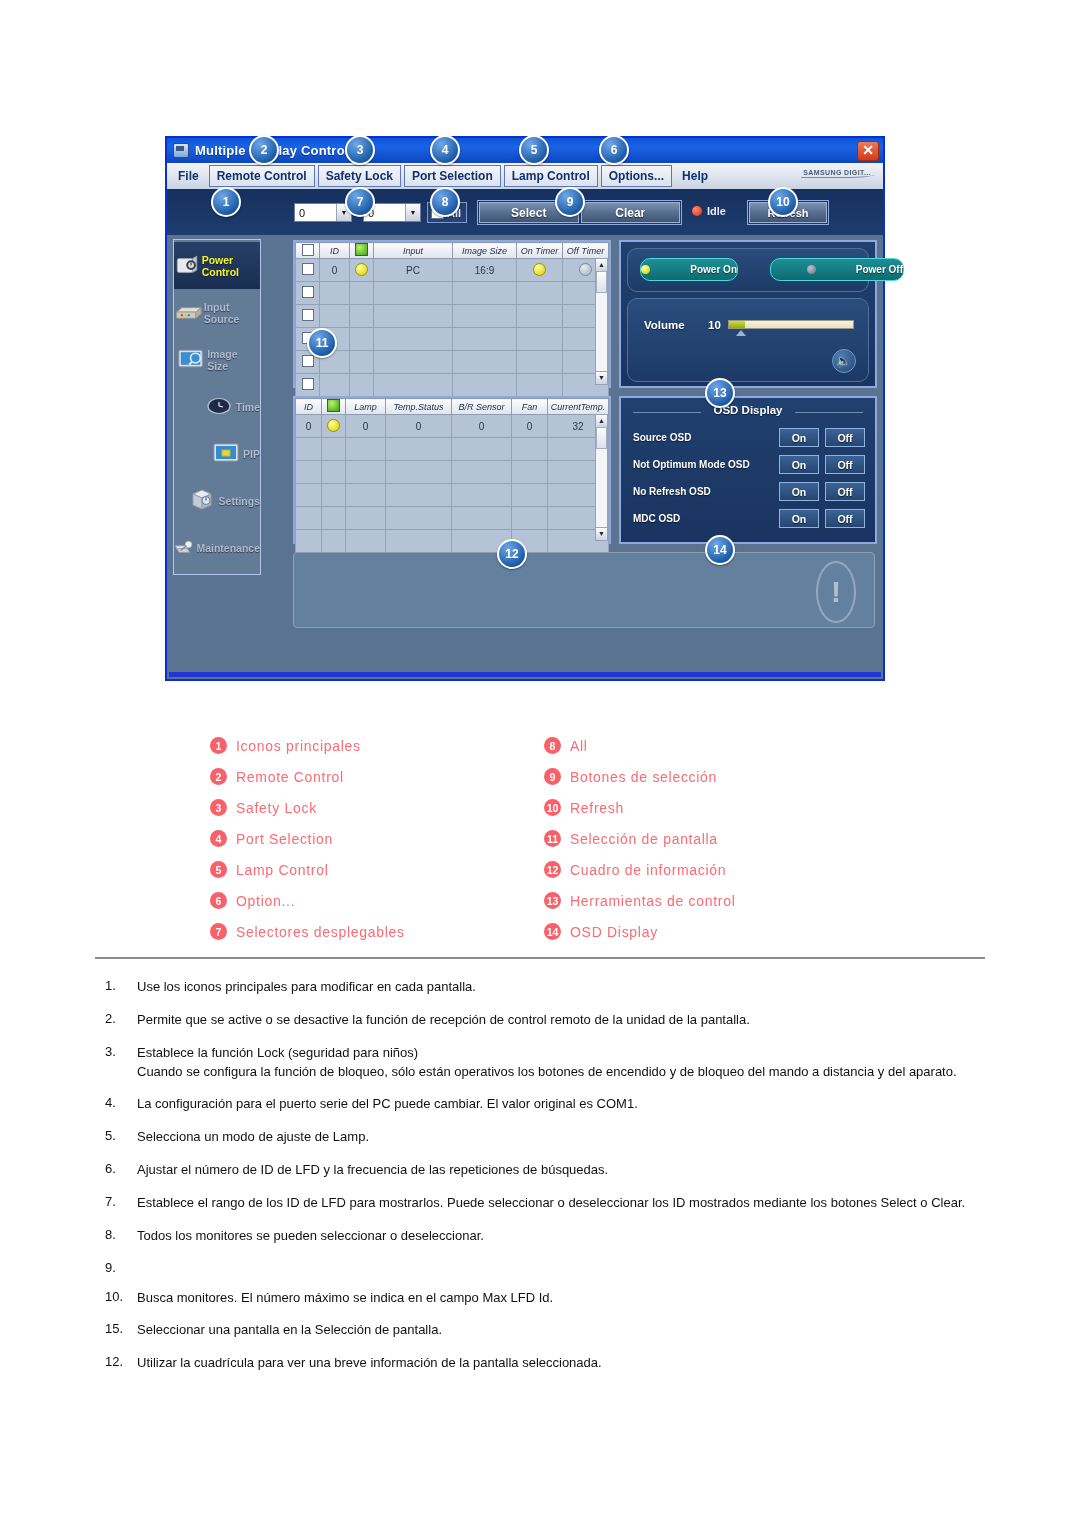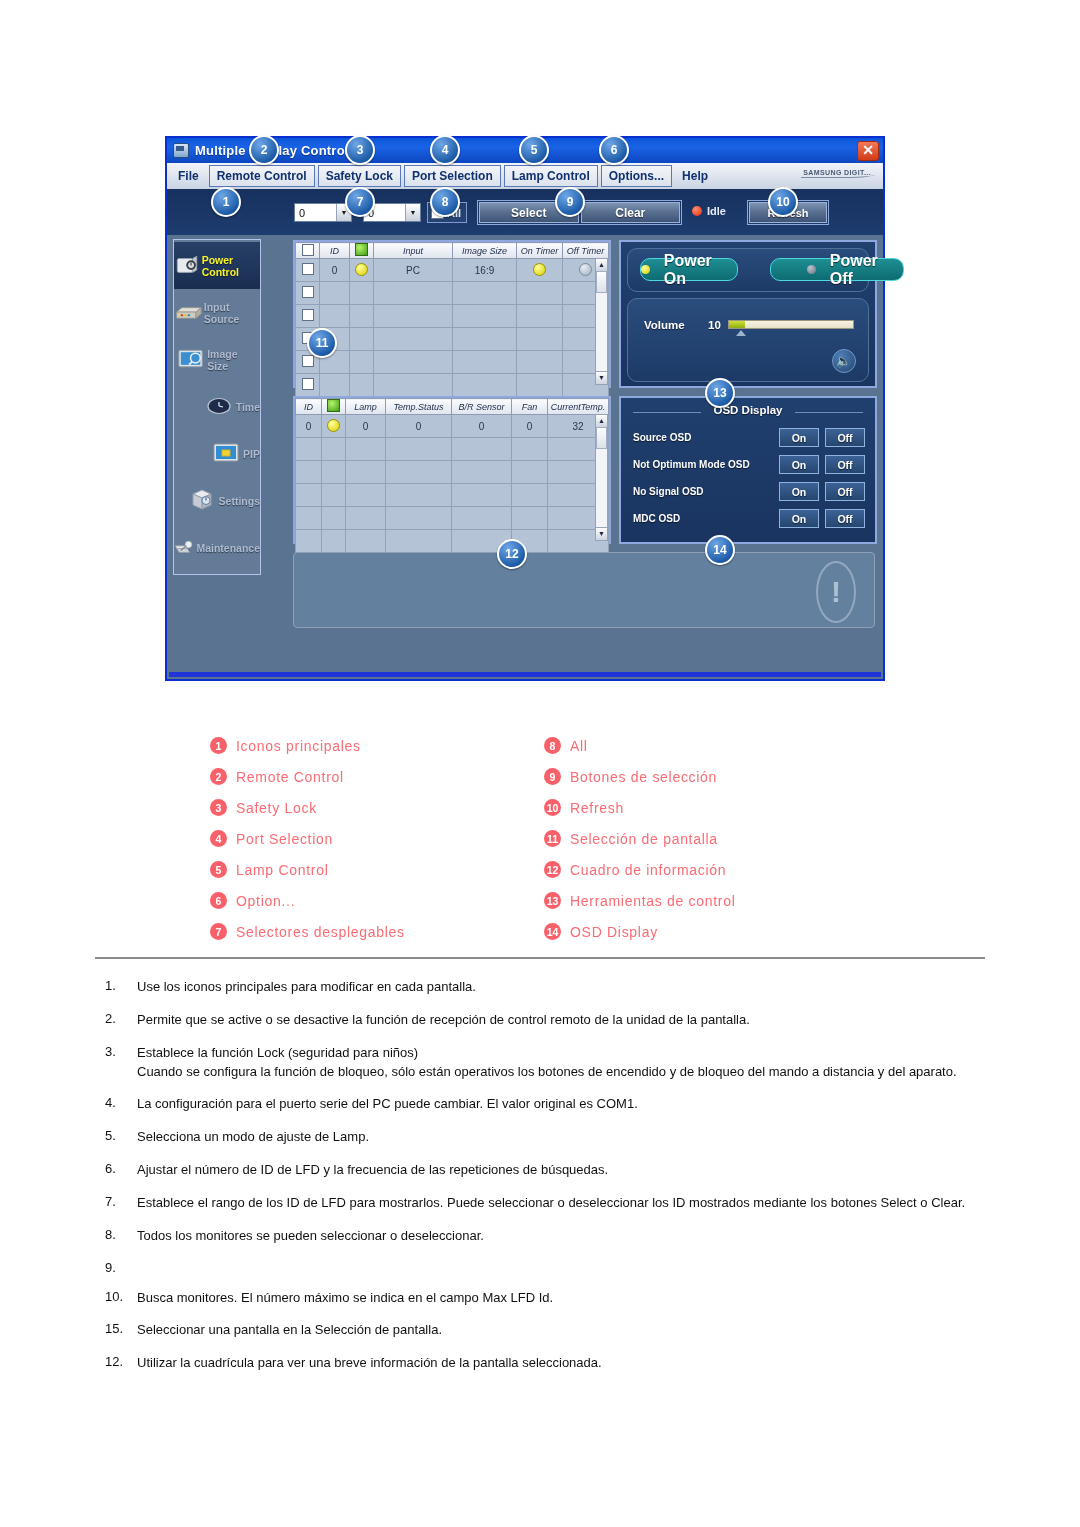--- a/index.html
+++ b/index.html
@@ -158,21 +158,21 @@
   #panel-tools{left:452px;top:102px;width:258px;height:148px;}
   #panel-osd{left:452px;top:258px;width:258px;height:148px;}
   .inner-round{
     position:absolute;border:1px solid #4f7099;border-radius:10px;
     background:linear-gradient(to bottom,#2a4d7d,#1d3a66);
   }
   .pwr-btn{
     height:21px;border-radius:10px;border:1px solid #4fd7de;
     background:linear-gradient(to bottom,#1d8f94,#0e6b72);
     display:flex;align-items:center;justify-content:space-between;gap:14px;
-    color:#ffffff;font-size:16px;font-weight:bold;text-shadow:0 1px 1px rgba(0,0,0,.6);
+    color:#ffffff;font-size:10px;font-weight:bold;text-shadow:0 1px 1px rgba(0,0,0,.6);
   }
   .pwr-btn .led-y{width:9px;height:9px;border-radius:50%;
     background:radial-gradient(circle at 34% 30%,#ffff9a,#d8ce00);}
   .pwr-btn .led-g{width:9px;height:9px;border-radius:50%;
     background:radial-gradient(circle at 34% 30%,#b9c4cf,#69747f);}
   .vol-label{color:#ffffff;font-size:11.5px;font-weight:bold;text-shadow:0 1px 1px rgba(0,0,0,.6);}
   .vol-track{height:9px;background:linear-gradient(to bottom,#f7f3e3,#e6e0c6);border:1px solid #9b9680;box-sizing:border-box;}
   .vol-fill{height:100%;width:13%;background:linear-gradient(to bottom,#cfe03a,#8fae10);}
   .spk{
     width:22px;height:22px;border-radius:50%;
@@ -567,21 +567,21 @@
       <div class="lbl">Source OSD</div>
       <div class="osd-btn">On</div>
       <div class="osd-btn">Off</div>
     </div>
     <div class="osd-row" style="top:57px;">
       <div class="lbl">Not Optimum Mode OSD</div>
       <div class="osd-btn">On</div>
       <div class="osd-btn">Off</div>
     </div>
     <div class="osd-row" style="top:84px;">
-      <div class="lbl">No Signal OSD</div>
+      <div class="lbl">No Refresh OSD</div>
       <div class="osd-btn">On</div>
       <div class="osd-btn">Off</div>
     </div>
     <div class="osd-row" style="top:111px;">
       <div class="lbl">MDC OSD</div>
       <div class="osd-btn">On</div>
       <div class="osd-btn">Off</div>
     </div>
   </div>
 

